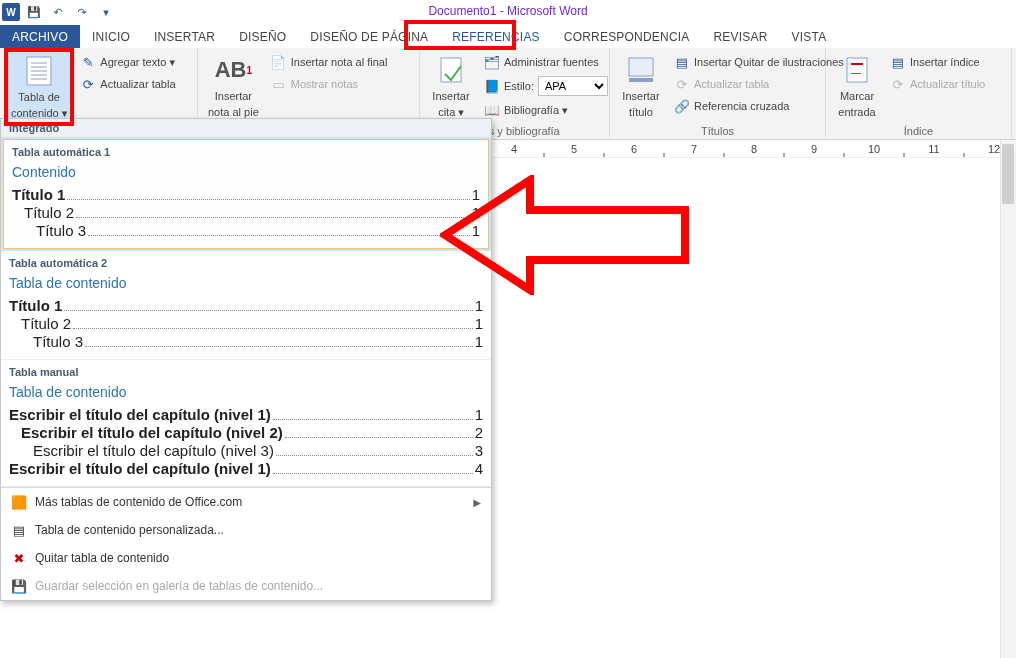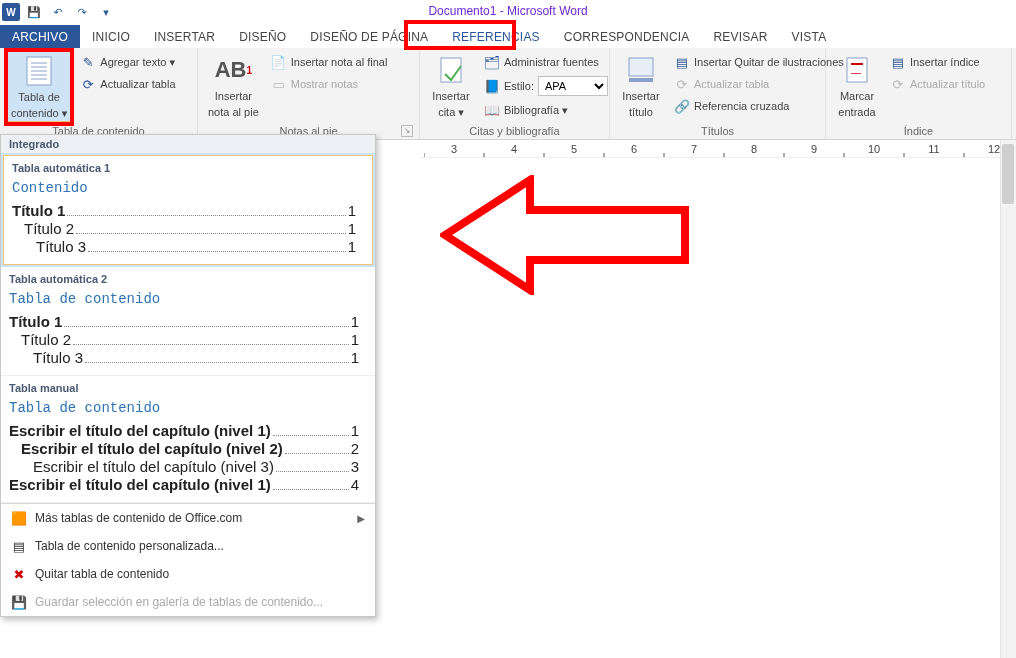--- a/index.html
+++ b/index.html
@@ -32,26 +32,26 @@
   .small-btn.disabled { color:#aaa; cursor:default;}
   .small-btn .ic { width:16px; height:16px; display:flex; align-items:center; justify-content:center; font-size:13px; color:#2b579a;}
   .small-btn.disabled .ic { color:#bbb;}
   select.style-select { font-size:11px; height:20px; border:1px solid #c0c0c0; background:#fff; padding:0 2px; width:70px;}
 
   
   .redbox-tab { position:absolute; border:4px solid #ff0000; pointer-events:none; z-index:50;}
   .redbox-btn { position:absolute; border:4px solid #ff0000; pointer-events:none; z-index:50;}
 
   
-  .toc-gallery { position:absolute; left:0; top:134px; width:376px; background:#fff; border:1px solid #c8c8c8; box-shadow:2px 3px 6px rgba(0,0,0,0.25); z-index:30; font-size:12px;}
+  .toc-gallery { position:absolute; left:0; top:118px; width:492px; background:#fff; border:1px solid #c8c8c8; box-shadow:2px 3px 6px rgba(0,0,0,0.25); z-index:30; font-size:12px;}
   .gal-header { background:#edf0f4; color:#4a5a72; font-weight:600; padding:3px 8px; font-size:11px;}
-  .gal-item { padding:6px 16px 8px 8px; border-bottom:1px solid #eee;}
+  .gal-item { padding:6px 8px 8px 8px; border-bottom:1px solid #eee;}
   .gal-item.sel { background:#fefefe; border:1px solid #f2c279; outline:2px solid #cfe3f7; margin:2px;}
   .gal-title { color:#4a5a72; font-weight:600; font-size:11px; margin-bottom:6px;}
-  .toc-title { color:#2e74b5; font-size:14px; margin-bottom:6px;font-family:Liberation Mono, monospace;}
+  .toc-title { color:#2e74b5; font-size:14px; margin-bottom:6px;}
   .toc-line { display:flex; font-size:15px; color:#222; margin:1px 0;}
   .toc-line .t { white-space:nowrap; }
   .toc-line .dots { flex:1; border-bottom:1px dotted #888; margin:0 2px 3px 2px;}
   .toc-line .p { white-space:nowrap;}
   .indent1 { padding-left:12px;}
   .indent2 { padding-left:24px;align-items:flex-end;}
   .gal-footer { border-top:1px solid #d8d8d8;}
   .gal-cmd { display:flex; align-items:center; gap:8px; padding:6px 10px; font-size:12px; color:#333; cursor:pointer;}
   .gal-cmd.disabled { color:#aaa; cursor:default;}
   .gal-cmd .gic { width:16px; height:16px; display:flex; align-items:center; justify-content:center; font-size:13px;}

